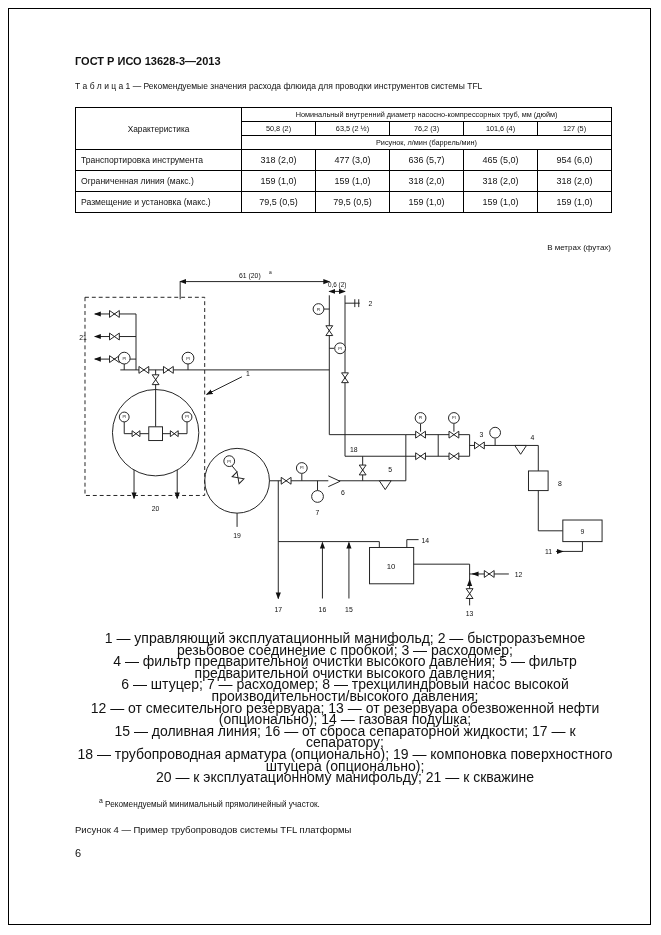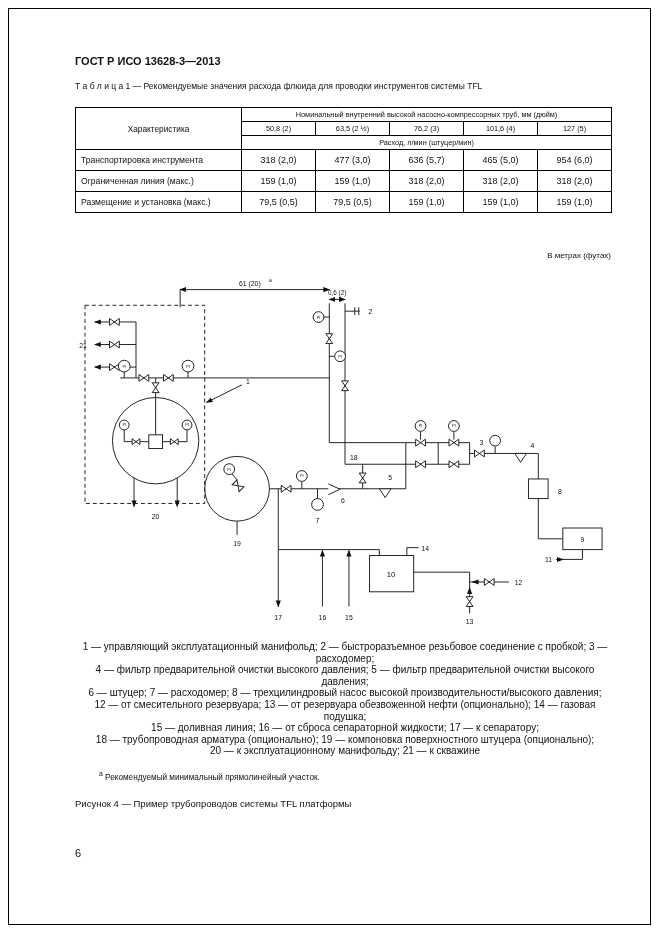--- a/index.html
+++ b/index.html
@@ -7,24 +7,24 @@
   .page-border{position:absolute;left:8px;top:8px;width:643px;height:917px;border:1px solid #000;box-sizing:border-box;}
   .content{position:absolute;left:75px;top:0;width:540px;}
   .doc-header{font-size:11px;font-weight:bold;margin:55px 0 0 0;}
   .tbl-caption{font-size:8.5px;margin:14px 0 16px 0;}
   table{border-collapse:collapse;margin-top:6px;width:536px;table-layout:fixed;}
   td{border:1px solid #000;padding:2px 3px;text-align:center;vertical-align:middle;font-size:8px;}
   td.hdr{font-size:7.3px;}
   tr.data td{font-size:9px;height:16px;margin-top:44px;}
   tr.data td.lbl{text-align:left;font-size:8.6px;padding-left:5px;}
   td.char{font-size:8.3px;}
-  .units{font-size:8px;text-align:right;margin-top:38px;padding-right:4px;}
+  .units{font-size:8px;text-align:right;margin-top:30px;padding-right:4px;}
   svg.diagram{display:block;margin-top:2px;}
   svg text{font-family:"Liberation Sans",sans-serif;fill:#111;stroke:none;}
-  .legend{font-size:10px;line-height:11.6px;text-align:center;margin-top:8px;}
+  .legend{font-size:14px;line-height:11.6px;text-align:center;margin-top:8px;}
   .footnote{font-size:8.2px;margin-top:13px;padding-left:24px;}
   .fig-caption{font-size:9.5px;text-align:left;margin-top:16px;}
   .page-num{position:absolute;left:75px;top:836px;font-size:11px;}
 </style>
 </head>
 <body>
 
 <div class="page-border"></div>
 
 <div class="content">
@@ -38,31 +38,31 @@
       <col style="width:166px">
         <col style="width:74px">
         <col style="width:74px">
         <col style="width:74px">
         <col style="width:74px">
         <col style="width:74px">
     </colgroup>
     <tbody>
       <tr>
         <td class="char" rowspan="3">Характеристика</td>
-        <td class="hdr" colspan="5">Номинальный внутренний высокой насосно-компрессорных труб, мм (дюйм)</td>
+        <td class="hdr" colspan="5">Номинальный внутренний диаметр насосно-компрессорных труб, мм (дюйм)</td>
       </tr>
       <tr>
         <td class="hdr">50,8 (2)</td>
         <td class="hdr">63,5 (2 ½)</td>
         <td class="hdr">76,2 (3)</td>
         <td class="hdr">101,6 (4)</td>
         <td class="hdr">127 (5)</td>
       </tr>
       <tr>
-        <td class="hdr" colspan="5">Расход, л/мин (штуцер/мин)</td>
+        <td class="hdr" colspan="5">Рисунок, л/мин (баррель/мин)</td>
       </tr>
       <tr class="data">
         <td class="lbl">Транспортировка инструмента</td>
         <td>318 (2,0)</td>
         <td>477 (3,0)</td>
         <td>636 (5,7)</td>
         <td>465 (5,0)</td>
         <td>954 (6,0)</td>
       </tr>
       <tr class="data">

